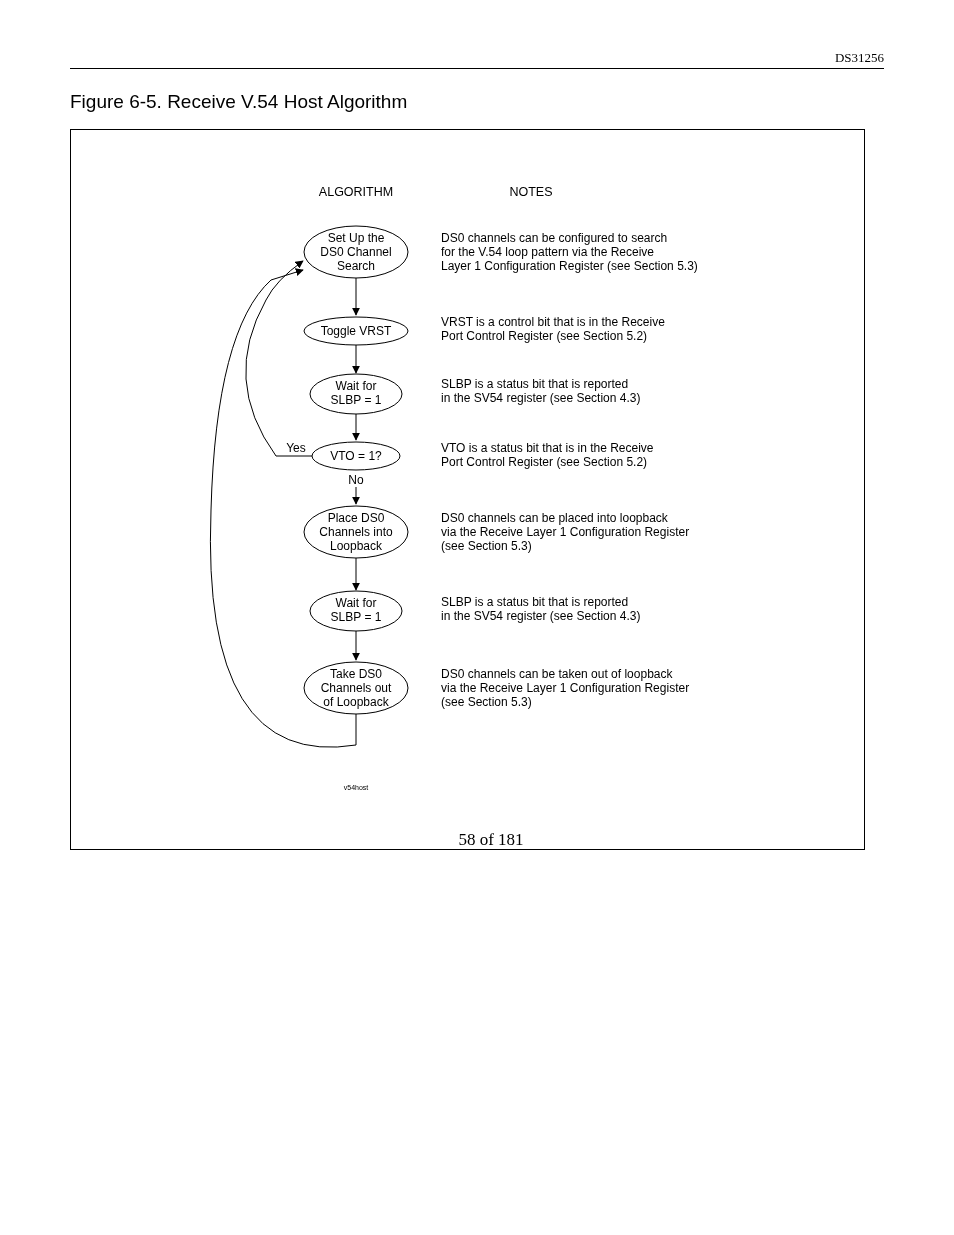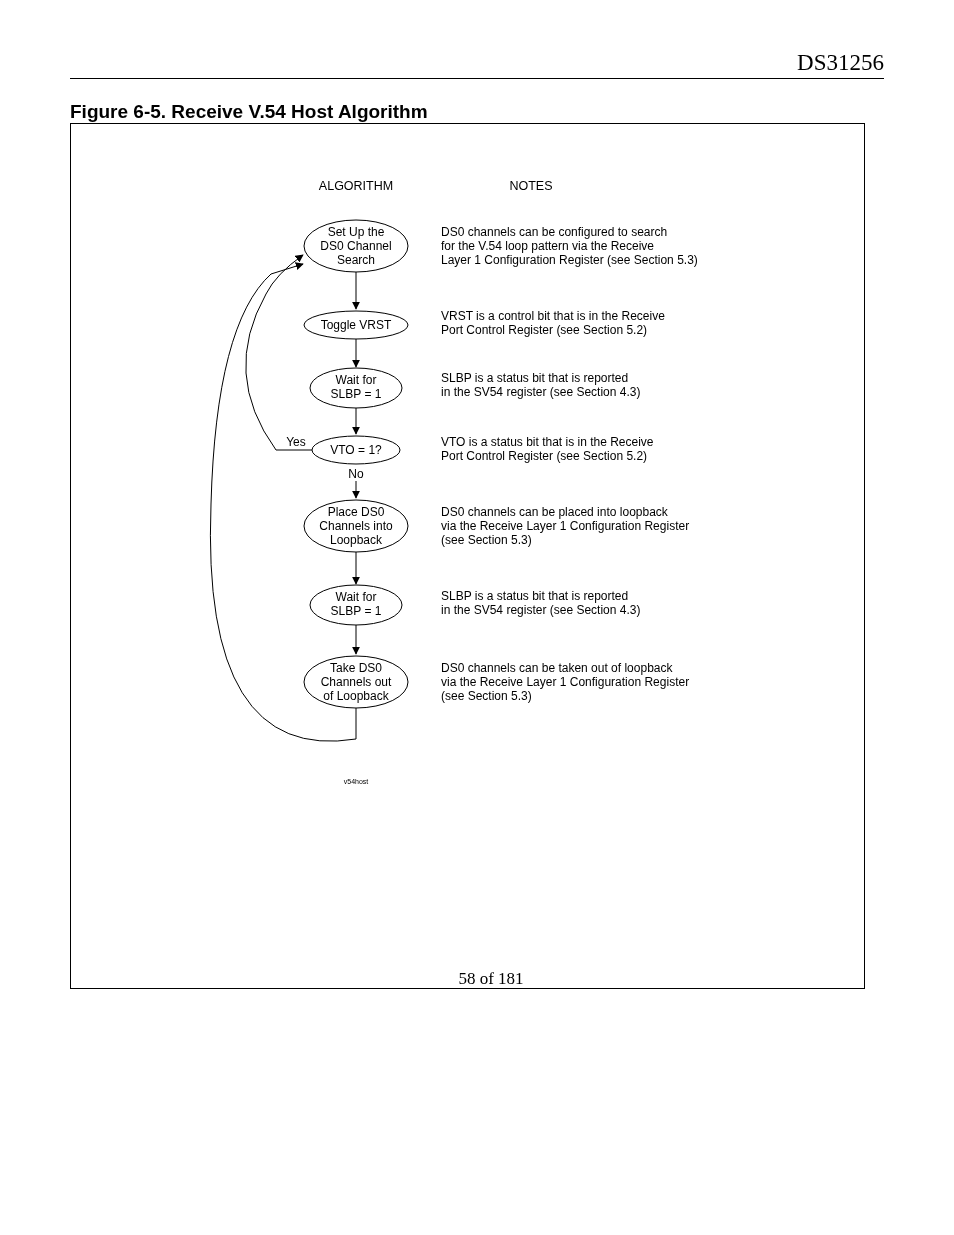--- a/index.html
+++ b/index.html
@@ -12,37 +12,37 @@
   }
   .page {
     padding: 50px 70px 40px 70px;
     box-sizing: border-box;
     width: 954px;
     position: relative;
   }
   .doc-id {
     text-align: right;
     font-family: "Times New Roman", serif;
-    font-size: 23px;
+    font-size: 13px;
     margin-bottom: 2px;
   }
   .rule {
     border: none;
     border-top: 1.5px solid #000;
     margin: 0 0 22px 0;
   }
   .fig-title {
     font-size: 19px;
-    font-weight: bold;
-    margin: 0 0 0 0;
+    font-weight: normal;
+    margin: 0 0 16px 0;
   }
   .diagram-frame {
     border: 1.5px solid #000;
     width: 795px;
-    height: 866px;
+    height: 721px;
     position: relative;
     box-sizing: border-box;
   }
   .diagram-frame svg { display:block; }
   .col-head {
     font-family: Arial, sans-serif;
     font-size: 12.5px;
   }
   .node-text {
     font-family: Arial, sans-serif;

